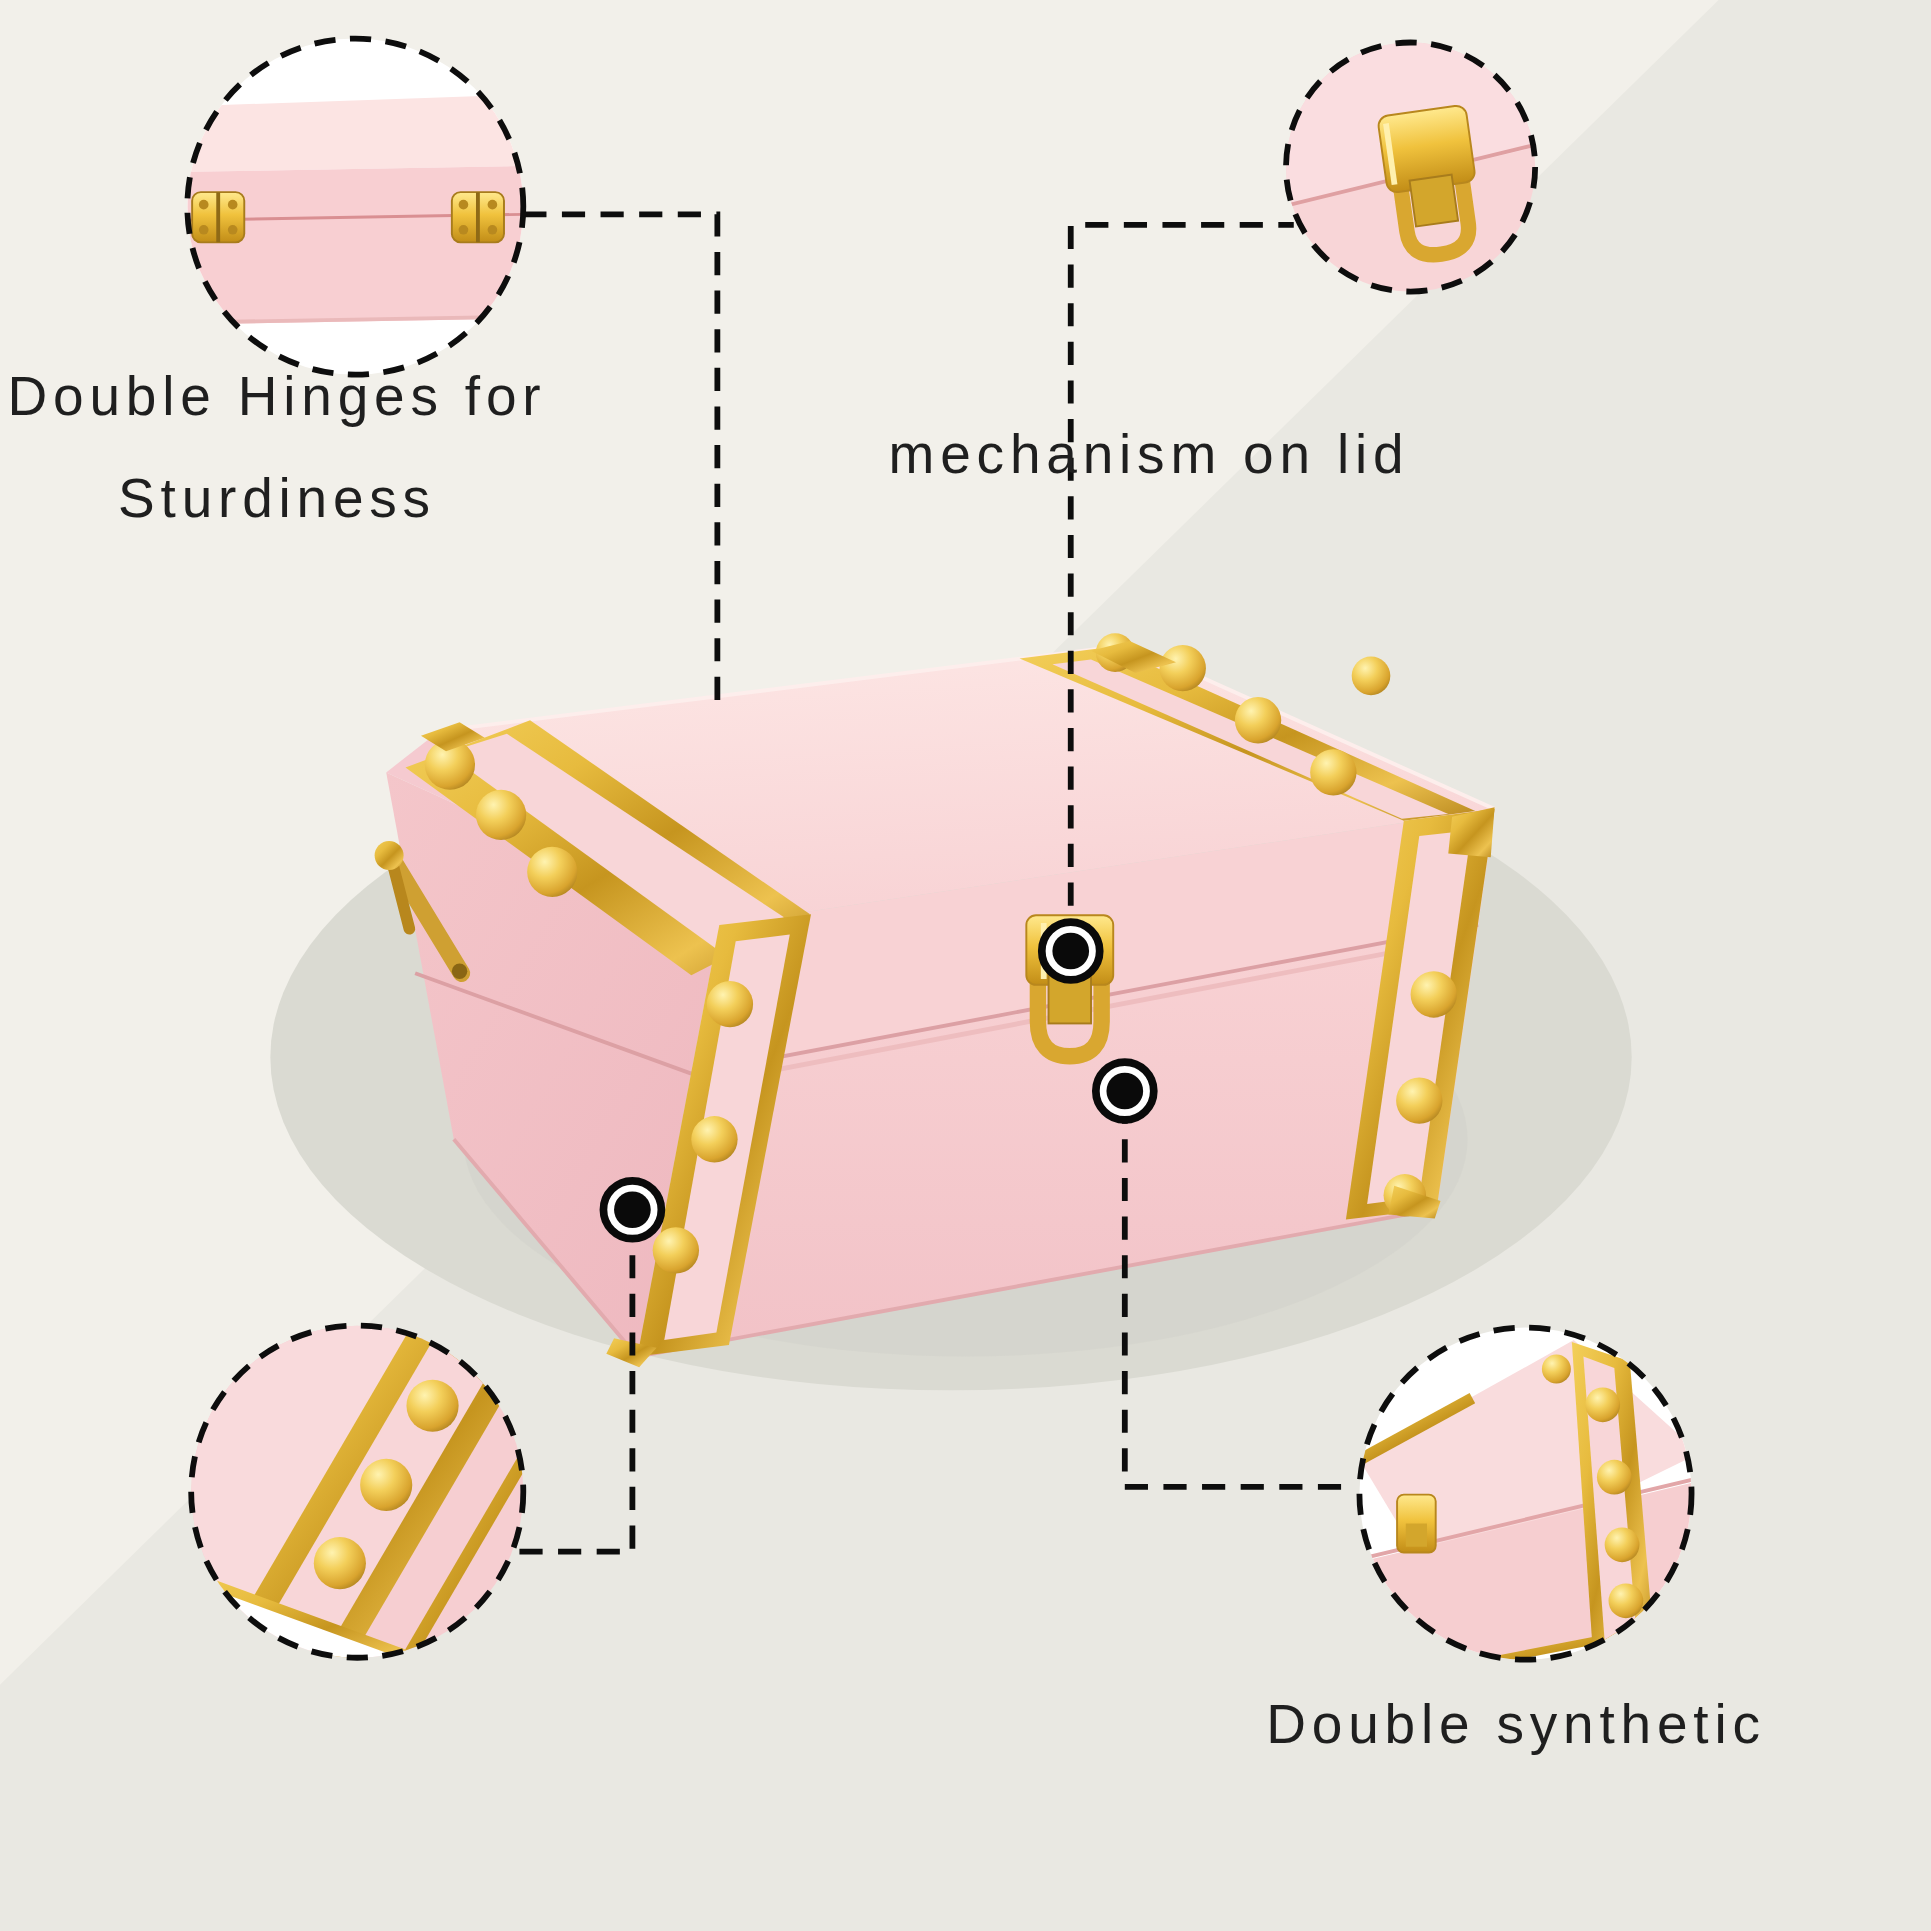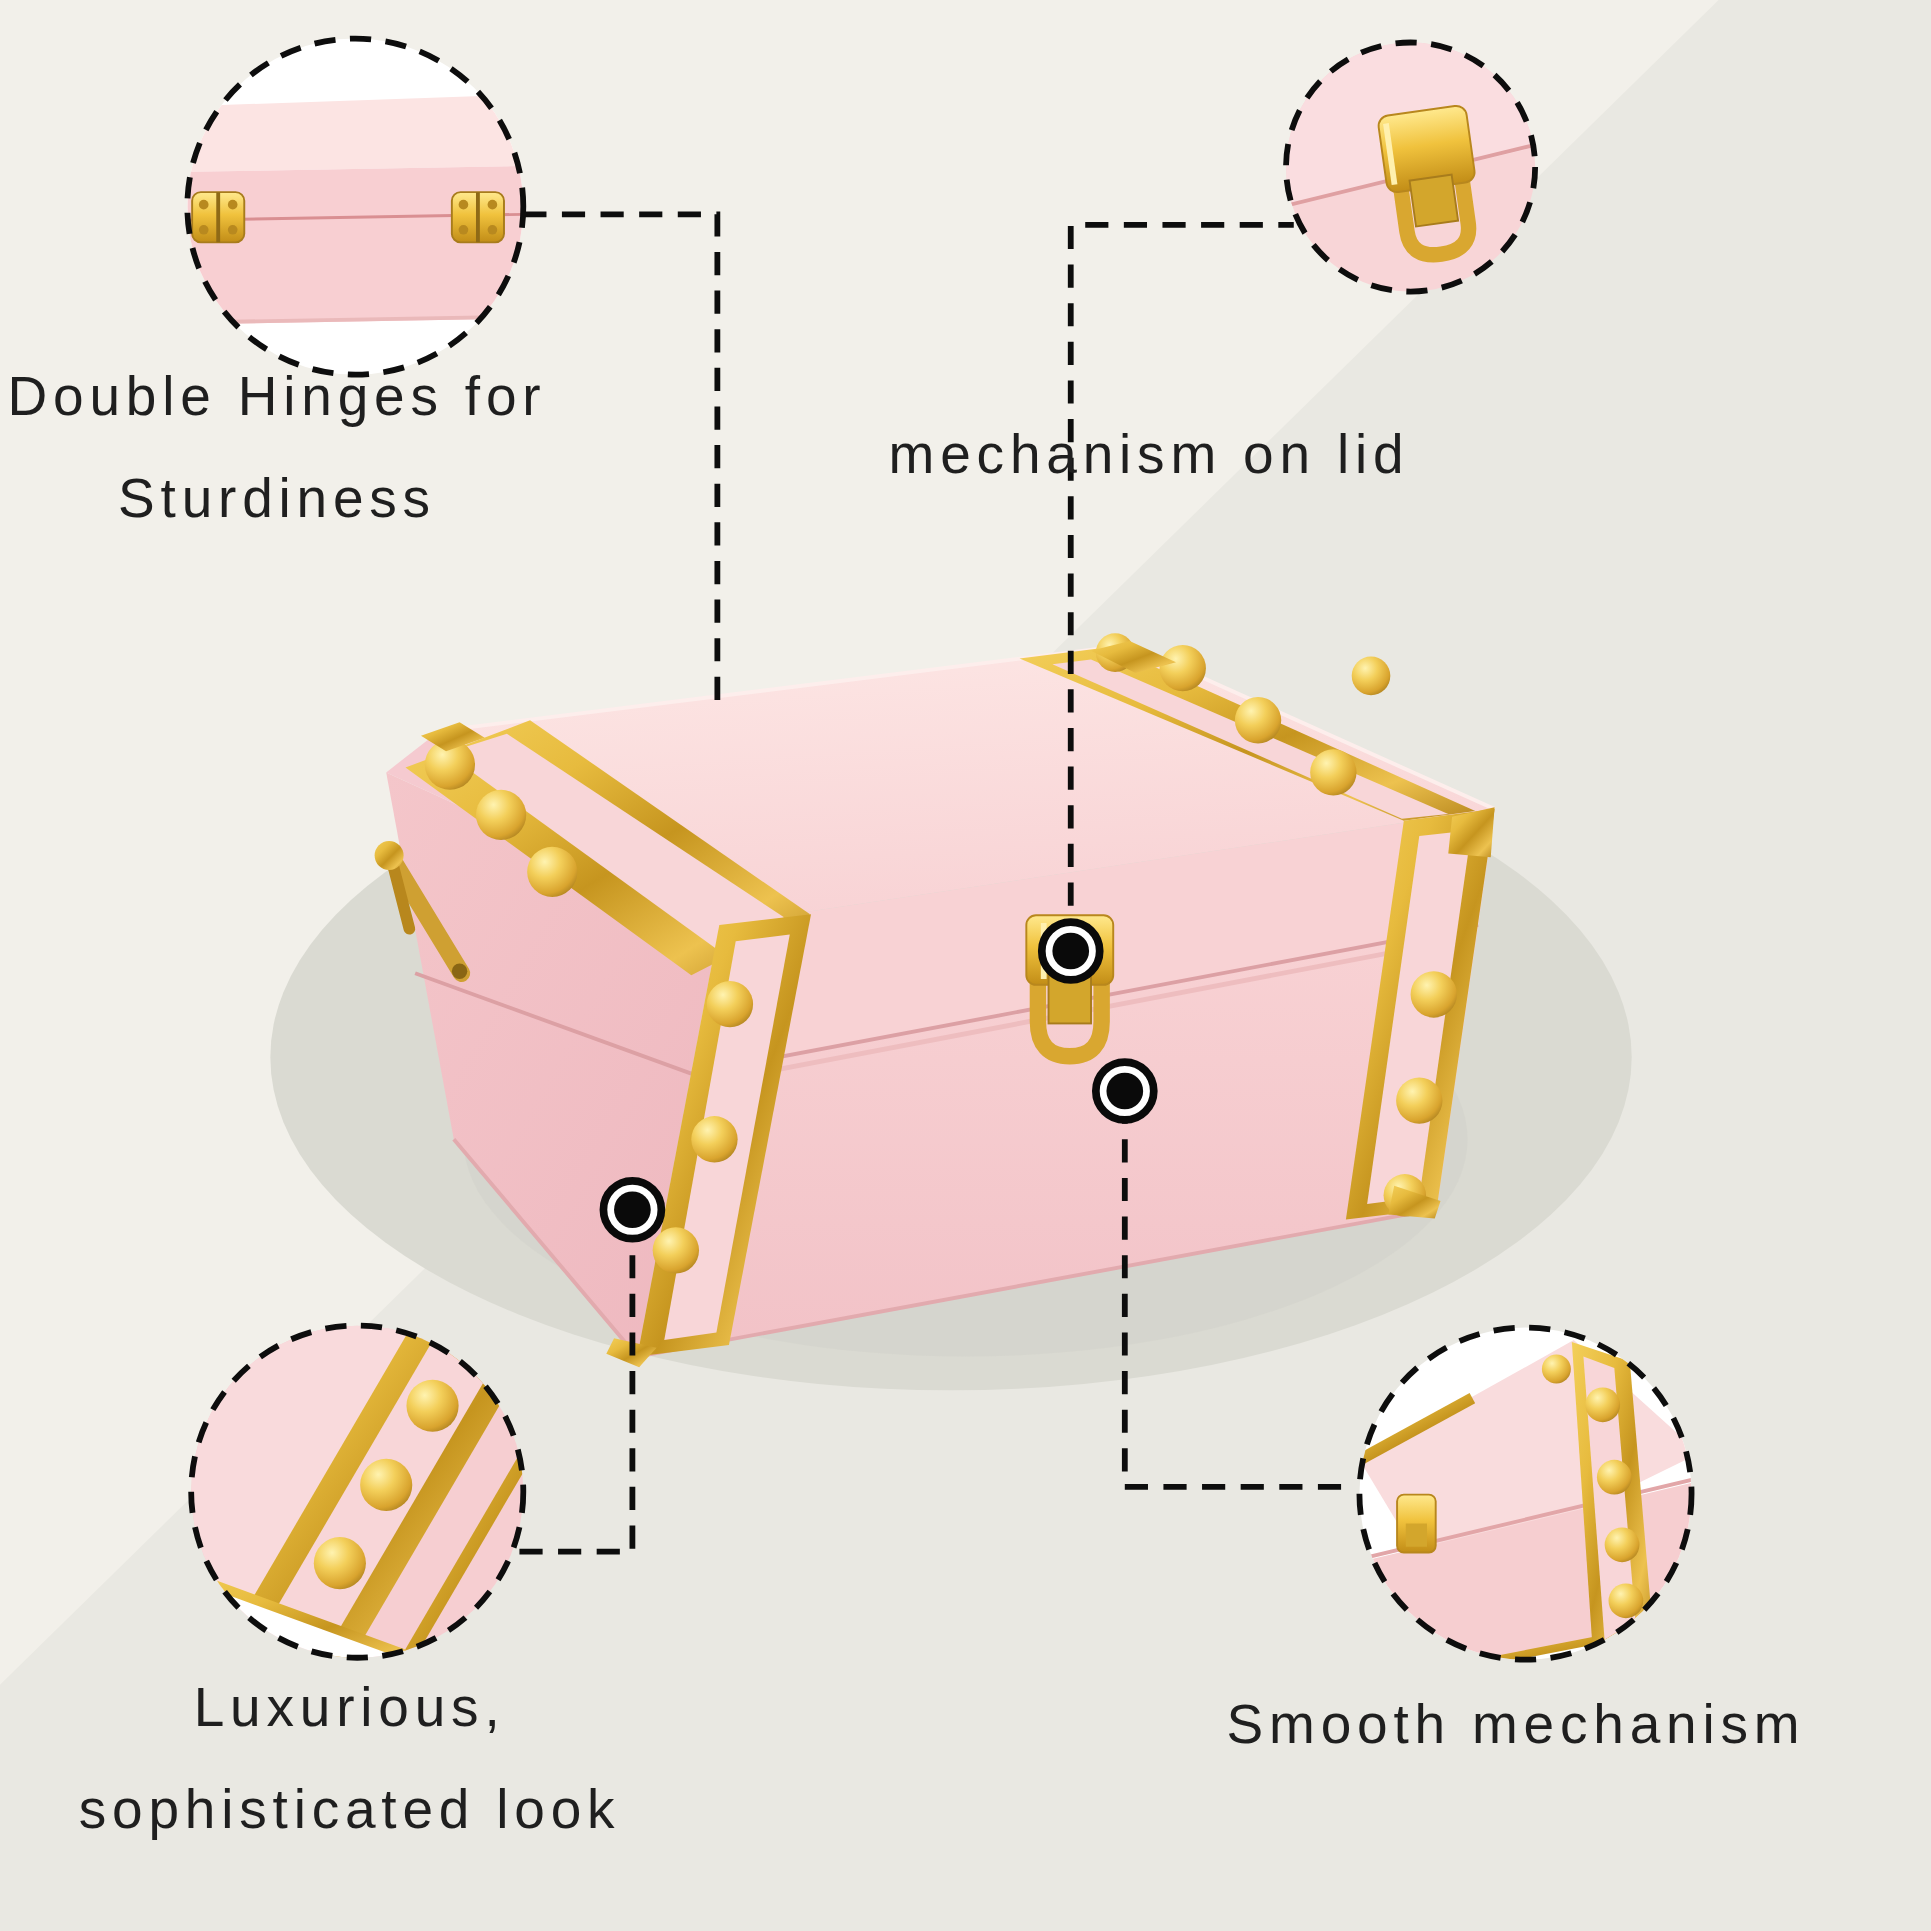--- a/index.html
+++ b/index.html
@@ -246,23 +246,19 @@
 
 <div class="callout-label" style="left:-61px;top:345px">
   <div class="ln">Double Hinges for</div>
   <div class="ln">Sturdiness</div>
 </div>
 
 <div class="callout-label" style="left:811px;top:403px">
   <div class="ln">mechanism on lid</div>
 </div>
 
-<div class="callout-label" style="left:11.6px;top:1656px">
-  <div class="ln">Luxurious,</div>
-  <div class="ln">sophisticated look</div>
-</div>
 
 <div class="callout-label" style="left:1178px;top:1673px">
-  <div class="ln">Smooth mechanism</div>
+  <div class="ln">Double synthetic</div>
 </div>
 
 </div>
 
 
 </body></html>

